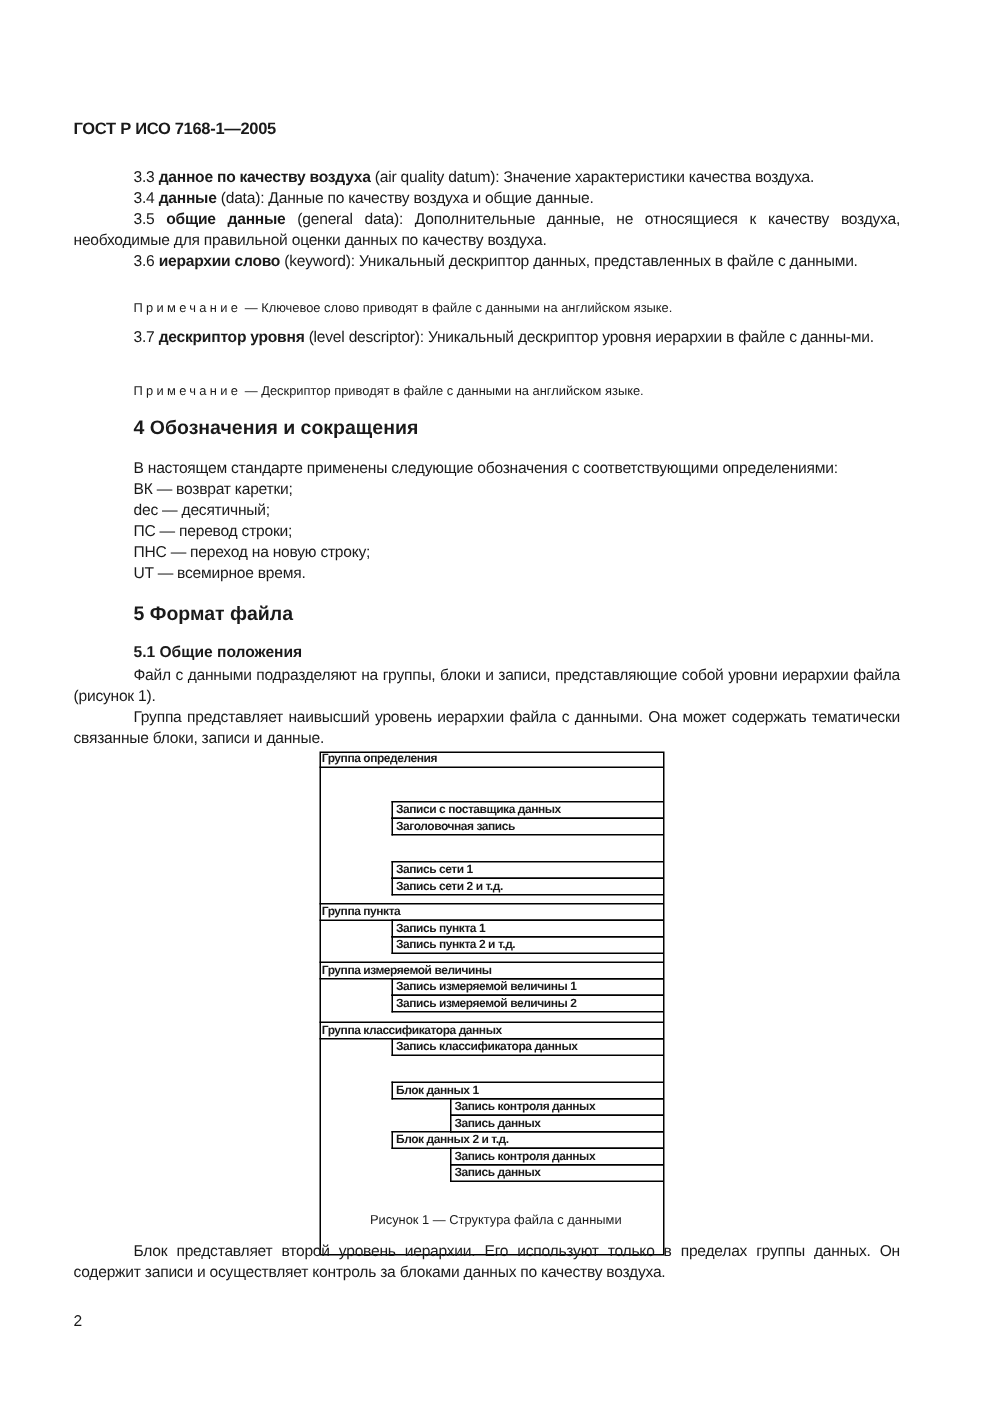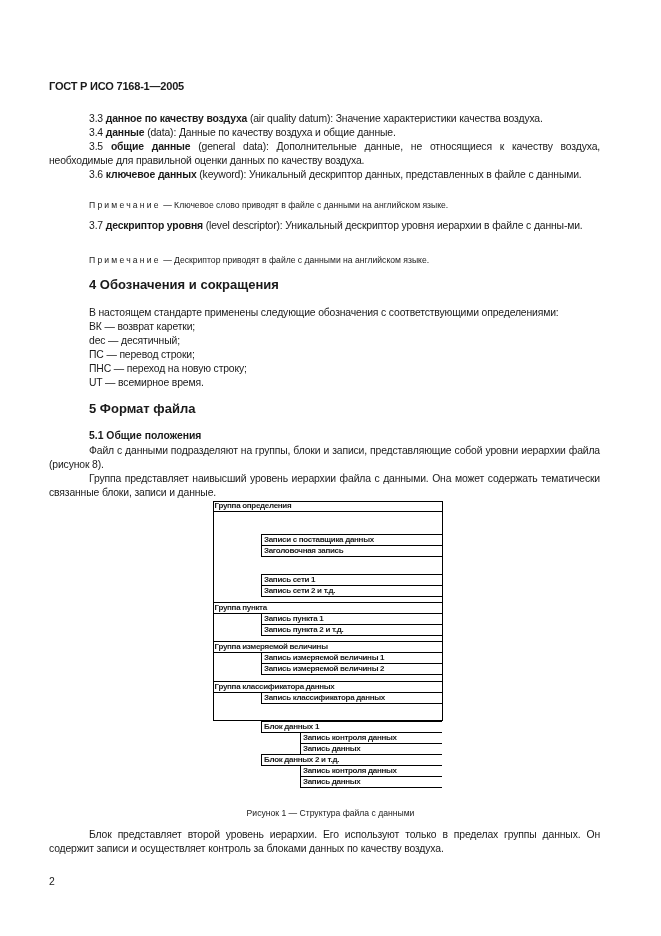--- a/index.html
+++ b/index.html
@@ -11,21 +11,21 @@
   .header { left: 49px; top: 80px; font-size: 11px; font-weight: bold; letter-spacing: -0.2px; }
   .para { font-size: 10.4px; line-height: 14px; letter-spacing: -0.15px; }
   .indent { text-indent: 40px; }
   .justify { text-align: justify; }
   .note { font-size: 8.6px; line-height: 12px; }
   .spaced { letter-spacing: 2.2px; }
   .h1 { font-size: 13px; font-weight: bold; letter-spacing: 0px; }
   .h2 { font-size: 10.4px; font-weight: bold; }
   b { font-weight: bold; }
 
-  .diagram { left: 213px; top: 501px; width: 230px; height: 220px; border: 1.5px solid #000; box-sizing: border-box; }
+  .diagram { left: 213px; top: 501px; width: 230px; height: 336px; border: 1.5px solid #000; box-sizing: border-box; }
   .drow { position: absolute; left: 0; height: 10px; border: 1.5px solid #000; border-right: none; box-sizing: content-box;
           font-size: 8px; font-weight: bold; line-height: 10px; padding-left: 2px; white-space: nowrap; overflow: hidden;
           letter-spacing: -0.3px; }
   .grp { left: -1.5px; right: 0; border-left: none; }
   .lvl1 { left: 47px; right: 0; }
   .lvl2 { left: 86px; right: 0; }
   .caption { left: 0; width: 661px; top: 808px; text-align: center; font-size: 8.6px; }
   .pagenum { left: 49px; top: 876px; font-size: 10.4px; }
 </style>
 </head>
@@ -43,21 +43,21 @@
   <b>данные</b><span> (data): </span><span>Данные по качеству воздуха и общие данные.</span>
 </div>
 
 <div class="abs para indent justify" style="left:49px; top:140px; width:551px;">
   <span>3.5</span>
   <b>общие данные</b><span> (general data): </span><span>Дополнительные данные, не относящиеся к качеству воздуха, необходимые для правильной оценки данных по качеству воздуха.</span>
 </div>
 
 <div class="abs para indent justify" style="left:49px; top:168px; width:551px;">
   <span>3.6</span>
-  <b>ключевое данных</b><span> (keyword): </span><span>Уникальный дескриптор данных, представленных в файле с данными.</span>
+  <b>иерархии слово</b><span> (keyword): </span><span>Уникальный дескриптор данных, представленных в файле с данными.</span>
 </div>
 
 <div class="abs note" style="left:89px; top:199px; width:520px;">
   <span class="spaced">Примечание</span><span> — Ключевое слово приводят в файле с данными на английском языке.</span>
 </div>
 
 <div class="abs para indent justify" style="left:49px; top:219px; width:551px;">
   <span>3.7</span>
   <b>дескриптор уровня</b><span> (level descriptor): </span><span>Уникальный дескриптор уровня иерархии в файле с данны-ми.</span>
 </div>
@@ -69,21 +69,21 @@
 <div class="abs h1" style="left:89px; top:277px;">4 Обозначения и сокращения</div>
 <div class="abs para" style="left:89px; top:306px; width:520px;">В настоящем стандарте применены следующие обозначения с соответствующими определениями:</div>
 <div class="abs para" style="left:89px; top:320px;">ВК — возврат каретки;</div>
 <div class="abs para" style="left:89px; top:334px;">dec — десятичный;</div>
 <div class="abs para" style="left:89px; top:348px;">ПС — перевод строки;</div>
 <div class="abs para" style="left:89px; top:362px;">ПНС — переход на новую строку;</div>
 <div class="abs para" style="left:89px; top:376px;">UT — всемирное время.</div>
 
 <div class="abs h1" style="left:89px; top:401px;">5 Формат файла</div>
 <div class="abs h2" style="left:89px; top:430px;">5.1 Общие положения</div>
-<div class="abs para indent justify" style="left:49px; top:444px; width:551px;">Файл с данными подразделяют на группы, блоки и записи, представляющие собой уровни иерархии файла (рисунок 8).</div>
+<div class="abs para indent justify" style="left:49px; top:444px; width:551px;">Файл с данными подразделяют на группы, блоки и записи, представляющие собой уровни иерархии файла (рисунок 1).</div>
 <div class="abs para indent justify" style="left:49px; top:472px; width:551px;">Группа представляет наивысший уровень иерархии файла с данными. Она может содержать тематически связанные блоки, записи и данные.</div>
 
 <div class="abs diagram">
   <div class="drow grp" style="top:-1.5px; height:10px; border-top:none;">Группа определения</div>
   <div class="drow lvl1" style="top:32px;">Записи с поставщика данных</div>
   <div class="drow lvl1" style="top:43px;">Заголовочная запись</div>
 
   <div class="drow lvl1" style="top:72px;">Запись сети 1</div>
   <div class="drow lvl1" style="top:83px;">Запись сети 2 и т.д.</div>
 

